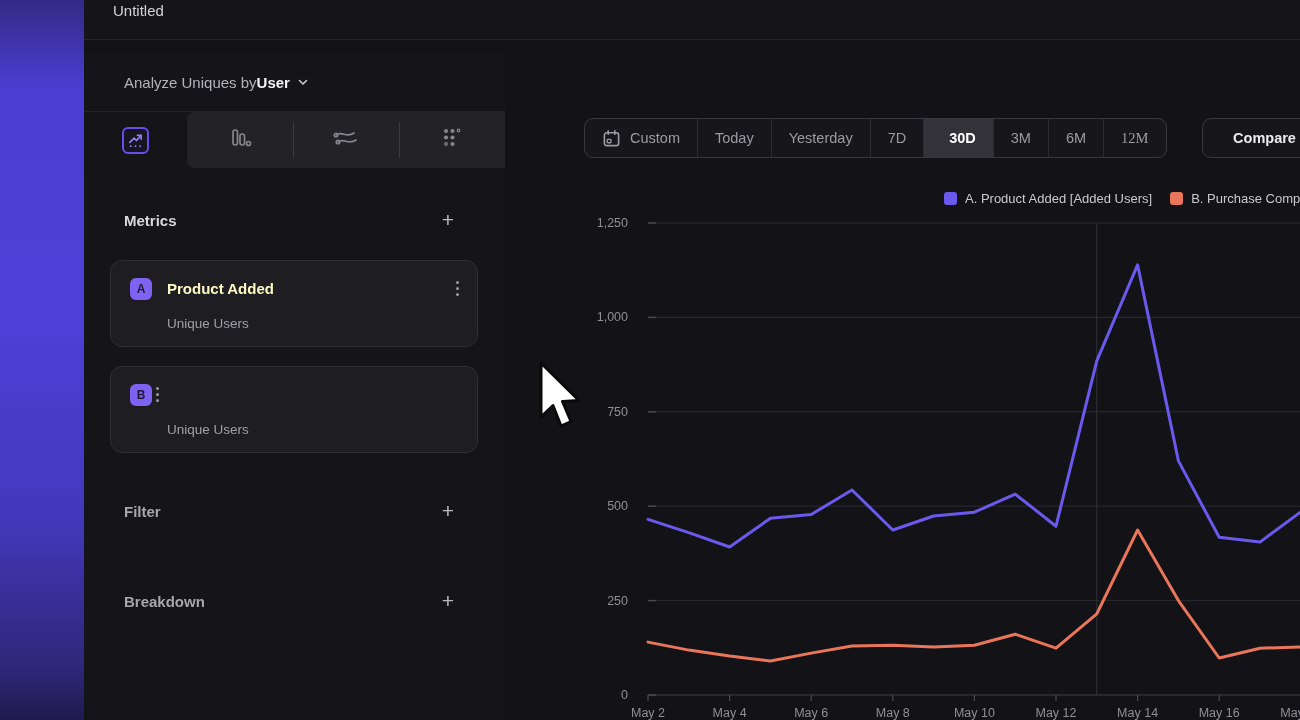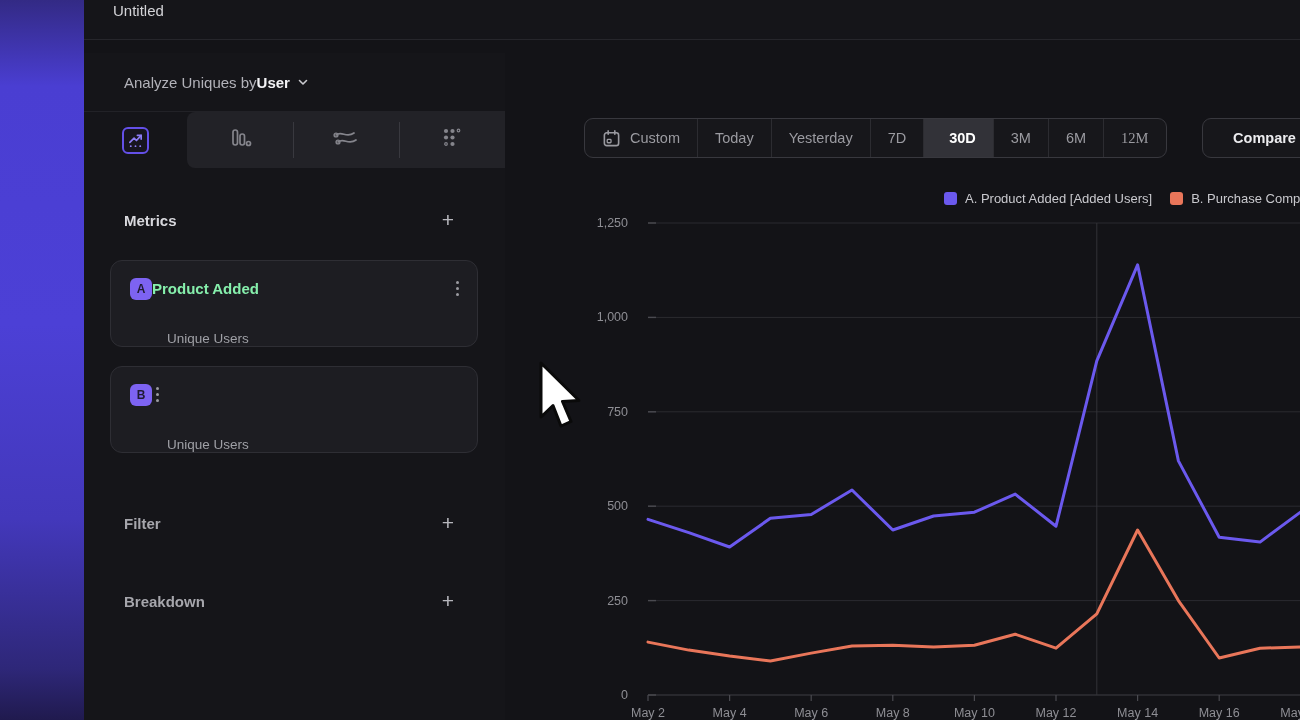--- a/index.html
+++ b/index.html
@@ -43,24 +43,24 @@
   .section-head .h.dim { color:#a6a6ac; }
   .plus { font-size:21px; font-weight:300; color:#b7b7bd; line-height:20px; cursor:default; }
 
   .metric-card { position:absolute; left:26px; width:368px; height:87px;
     background:#1d1d22; border:1px solid #2e2e34; border-radius:12px; }
   .metric-card .row1 { position:absolute; left:19px; top:16px; right:14px; height:23px;
     display:flex; align-items:center; }
   .badge { width:22px; height:22px; border-radius:6px; background:#7d63f2;
     display:flex; align-items:center; justify-content:center;
     font-size:12px; font-weight:700; color:#201b33; }
-  .metric-title { font-size:15px; font-weight:700; color:#86efac; flex:1; }
+  .metric-title { margin-left:15px; font-size:15px; font-weight:700; color:#fef9c3; flex:1; }
   .kebab { display:flex; flex-direction:column; gap:3px; padding:4px; }
   .kebab i { width:3px; height:3px; border-radius:50%; background:#9b9ba1; display:block; }
-  .metric-sub { position:absolute; left:56px; top:70px; font-size:13.5px; color:#9fa0a6; }
+  .metric-sub { position:absolute; left:56px; top:55px; font-size:13.5px; color:#9fa0a6; }
 
   
   .chart-panel { position:absolute; left:505px; top:53px; right:0; bottom:0; background:#131317; }
   .range-group { position:absolute; left:79px; top:65px; height:40px;
     border:1px solid #38383e; border-radius:9px; display:flex; align-items:stretch;
     background:#17171b; overflow:hidden; }
   .range-btn { display:flex; align-items:center; justify-content:center; gap:9px;
     padding:0 17px; font-size:14.5px; color:#9b9ba1; border-right:1px solid #2c2c31;
     white-space:nowrap; cursor:pointer; background:transparent; border-top:none; border-bottom:none; border-left:none;
     font-family:"Liberation Sans", sans-serif;text-align:right; }
@@ -180,21 +180,21 @@
         <span class="badge">B</span>
         <span class="kebab">
             <i></i>
             <i></i>
             <i></i>
           </span>
       </div>
       <div class="metric-sub">Unique Users</div>
     </div>
 
-    <div class="section-head" style="top:448px;margin-top:12px;">
+    <div class="section-head" style="top:448px;">
       <span class="h dim">Filter</span>
       <span class="plus">+</span>
     </div>
 
     <div class="section-head" style="top:538px;">
       <span class="h dim">Breakdown</span>
       <span class="plus">+</span>
     </div>
   </div>
 

